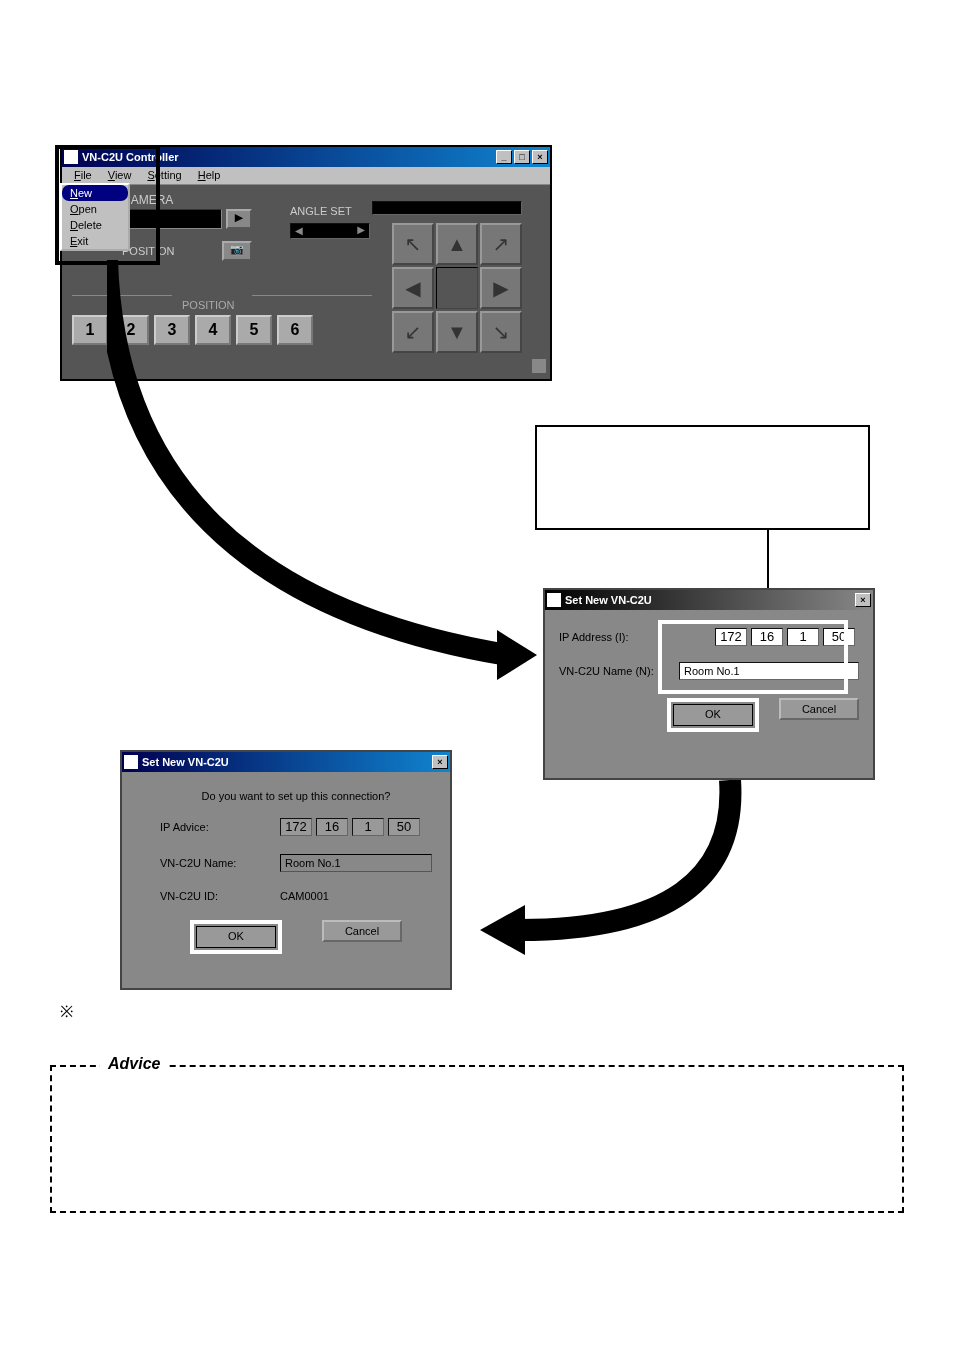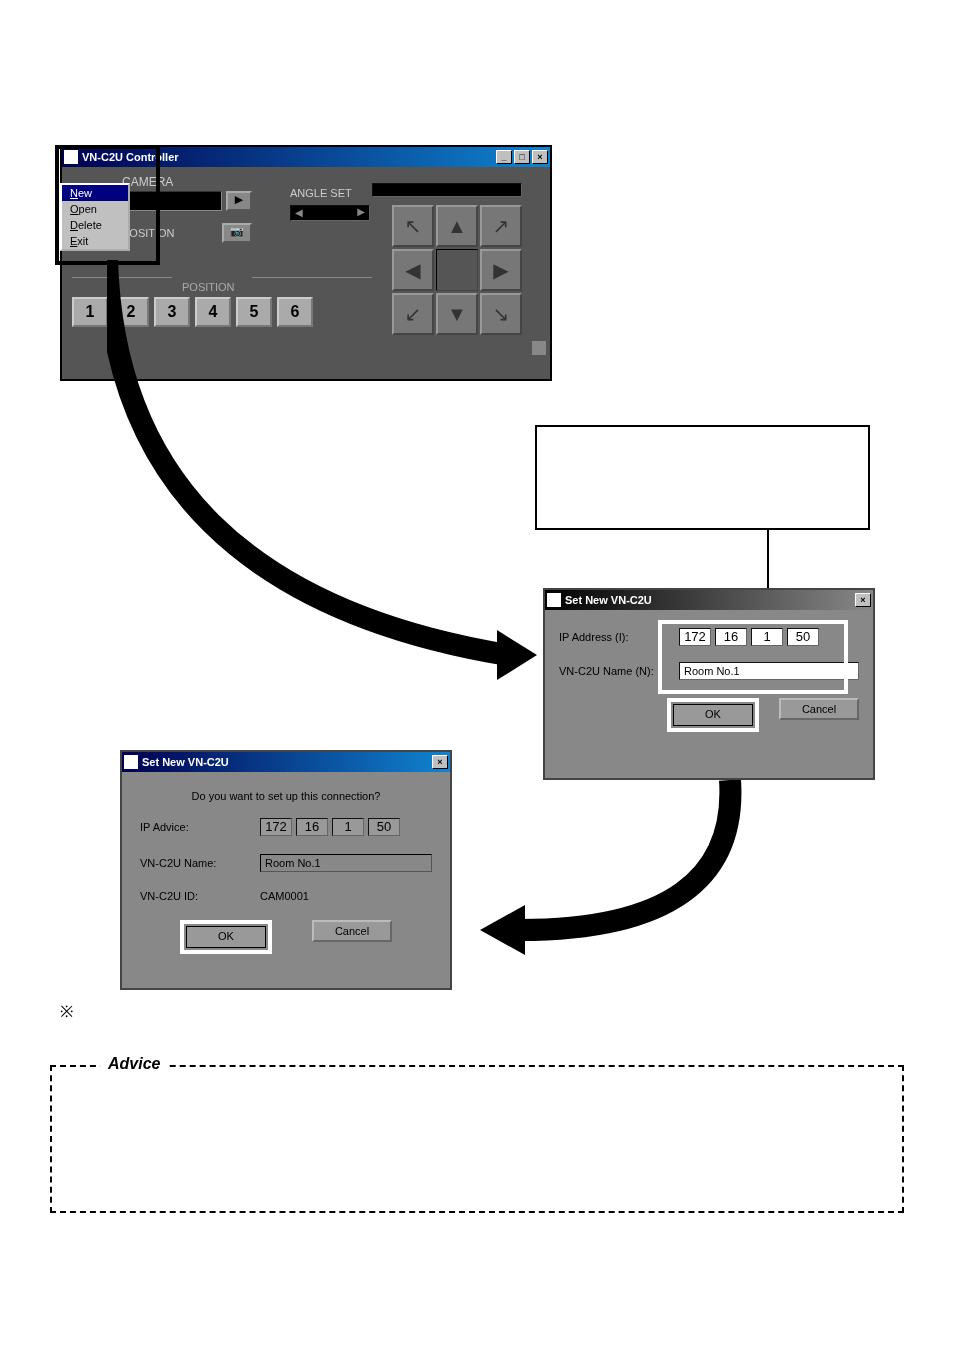--- a/index.html
+++ b/index.html
@@ -10,21 +10,21 @@
     .titlebar { background: linear-gradient(to right, #000050, #1084d0); color: #fff; height: 20px; display: flex; align-items: center; padding: 0 2px; font-weight: bold; font-size: 11px; }
     .titlebar-icon { width: 14px; height: 14px; background: #fff; margin-right: 4px; display: inline-block; }
     .titlebar-buttons { margin-left: auto; display: flex; gap: 2px; }
     .tb-btn { width: 16px; height: 14px; background: #c0c0c0; border: 1px solid #fff; border-right-color: #000; border-bottom-color: #000; font-size: 9px; text-align: center; line-height: 12px; color: #000; font-family: Marlett, Arial; }
     
     .menubar { background: #c0c0c0; height: 18px; display: flex; padding: 0 4px; border-bottom: 1px solid #888; }
     .menuitem { padding: 2px 8px; font-size: 11px; color: #000; }
     .menuitem u { text-decoration: underline; }
     
     .dropdown { position: absolute; left: 60px; top: 183px; width: 70px; background: #c0c0c0; border: 2px outset #fff; z-index: 10; }
-    .ddi { padding: 2px 8px; font-size: 11px; color: #000; }
+    .ddi { padding: 2px 8px; font-size: 11px; color: #000; border-radius: 7px; }
     .ddi.selected { background: #000080; color: #fff; }
     .ddi u { text-decoration: underline; }
     
     .highlight-box1 { position: absolute; left: 55px; top: 145px; width: 105px; height: 120px; border: 4px solid #000; z-index: 5; pointer-events: none; }
     
     .controller-body { padding: 8px; color: #fff; position: relative; height: 192px; }
     .camera-label { position: absolute; left: 60px; top: 8px; font-size: 12px; color: #ccc; }
     .camera-slot { position: absolute; left: 60px; top: 24px; width: 100px; height: 20px; background: #000; border: 1px inset #888; }
     .play-btn { position: absolute; left: 164px; top: 24px; width: 26px; height: 20px; background: #888; border: 2px outset #aaa; color: #000; text-align: center; }
     
@@ -49,32 +49,32 @@
     
     
     .callout { position: absolute; left: 535px; top: 425px; width: 335px; height: 105px; border: 2px solid #000; background: #fff; }
     .callout-line { position: absolute; left: 767px; top: 530px; width: 2px; height: 100px; background: #000; }
     
     
     .win2 { position: absolute; left: 543px; top: 588px; width: 332px; height: 192px; background: #888; border: 2px solid #444; }
     .win2 .titlebar { background: linear-gradient(to right, #000, #888); }
     .win2-body { padding: 18px 14px; position: relative; color: #000; }
     .field-label { font-size: 11px; color: #000; display: inline-block; width: 100px; }
-    .field-row { margin-bottom: 16px; display: flex; align-items: center; }
+    .field-row { margin-bottom: 16px; display: flex; align-items: center; justify-content: space-between; }
     .ip-segment { width: 32px; height: 18px; background: #fff; border: 1px inset #666; text-align: center; font-size: 13px; line-height: 16px; margin-right: 4px; }
     .text-input { flex: 1; height: 18px; background: #fff; border: 1px inset #666; padding: 0 4px; font-size: 11px; line-height: 16px; }
     .highlight-box2 { position: absolute; left: 113px; top: 10px; width: 190px; height: 74px; border: 4px solid #fff; pointer-events: none; }
     .btn-row { display: flex; justify-content: flex-end; gap: 20px; margin-top: 18px; }
     .dlg-btn { width: 80px; height: 22px; background: #999; border: 2px outset #bbb; font-size: 11px; text-align: center; line-height: 18px; color: #000; }
     .ok-highlight { border: 4px solid #fff; padding: 2px; display: inline-block; }
     .ok-highlight .dlg-btn { border: 1px solid #000; background: #999; }
     
     
     .win3 { position: absolute; left: 120px; top: 750px; width: 332px; height: 240px; background: #888; border: 2px solid #444; }
-    .win3-body { padding: 10px 18px; color: #000; position: relative; }
+    .win3-body { padding: 10px 18px; color: #000; position: relative; margin-left: 20px; }
     .prompt { text-align: center; font-size: 11px; margin: 8px 0 16px; }
     .field-row3 { margin-bottom: 18px; display: flex; align-items: center; }
     .readonly-val { font-size: 11px; }
     .readonly-box { flex: 1; height: 18px; background: #888; border: 1px inset #555; padding: 0 4px; font-size: 11px; line-height: 16px; color: #000; }
     .btn-row3 { margin-top: 10px; display: flex; justify-content: center; gap: 40px; }
     .ok-highlight3 { border: 4px solid #fff; padding: 2px; display: inline-block; }
     .ok-highlight3 .dlg-btn { border: 1px solid #000; }
     
     .ref-mark { position: absolute; left: 60px; top: 1000px; font-size: 16px; }
     
@@ -91,20 +91,26 @@
 
 <div class="win1">
   <div class="titlebar">
     <span class="titlebar-icon"></span>
     <span>VN-C2U Controller</span>
     <div class="titlebar-buttons">
       <div class="tb-btn">_</div>
       <div class="tb-btn">□</div>
       <div class="tb-btn">×</div>
     </div>
+  </div>
+  <div class="menubar">
+    <div class="menuitem"><u>F</u>ile</div>
+    <div class="menuitem"><u>V</u>iew</div>
+    <div class="menuitem"><u>S</u>etting</div>
+    <div class="menuitem"><u>H</u>elp</div>
   </div>
   <div class="controller-body">
     <div class="camera-label">CAMERA</div>
     <div class="camera-slot"></div>
     <div class="play-btn">▶</div>
     <div class="snapshot-label">POSITION</div>
     <div class="snapshot-btn">📷</div>
     <div class="angle-label">ANGLE SET</div>
     <div class="angle-box"></div>
     <div class="angle-arrows"><span>◀</span><span style="float:right">▶</span></div>

